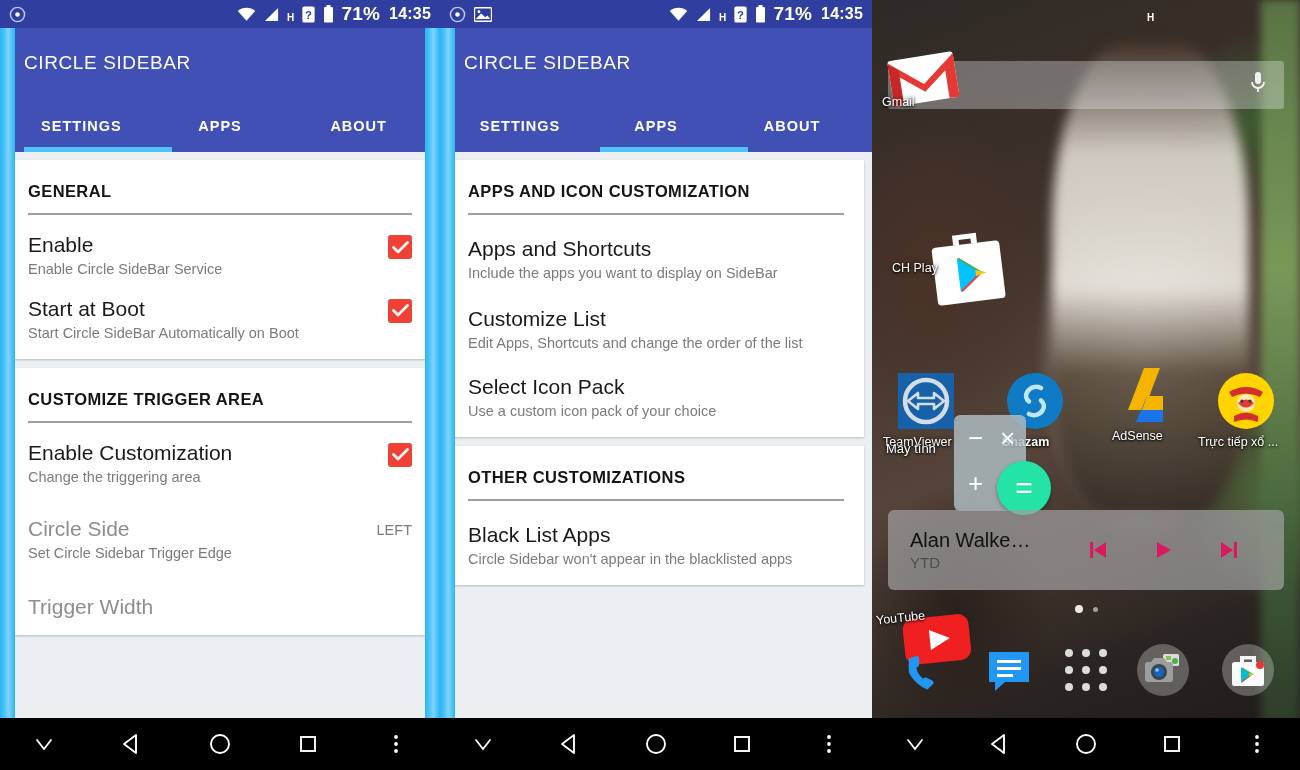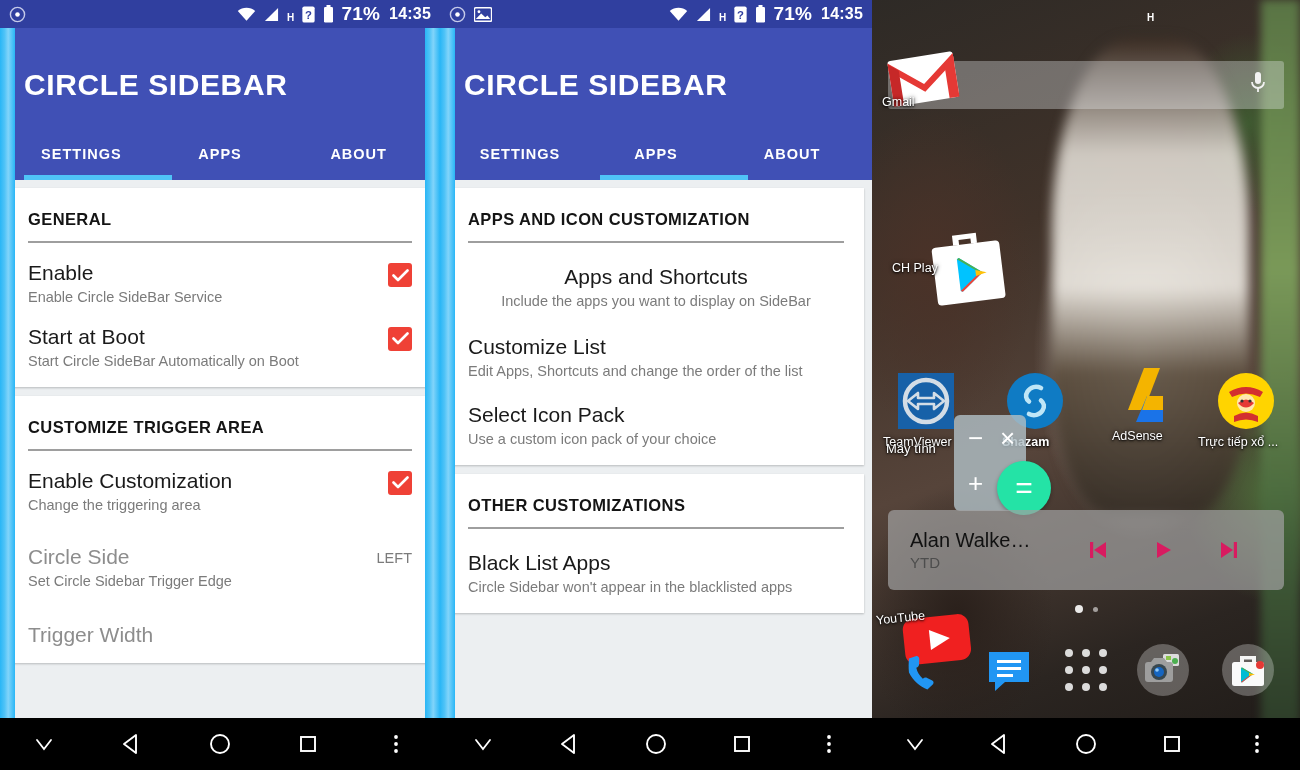--- a/index.html
+++ b/index.html
@@ -47,24 +47,24 @@
   .sb-h { font-size: 10px; font-weight: bold; position: relative; top: 3px; }
 
   
   .appbar {
     background: #4050b5;
     color: #fff;
     padding: 0 0 0 24px;
     position: relative;
   }
   .appbar-title {
-    font-size: 30px;
-    font-weight: bold;
+    font-size: 19px;
+    font-weight: normal;
     letter-spacing: .6px;
-    padding-top: 40px;
+    padding-top: 24px;
     padding-bottom: 26px;
   }
   .tabs {
     display: flex;
     height: 52px;
     position: relative;
   }
   .tab {
     flex: 1;
     display: flex;
@@ -531,21 +531,21 @@
         <div class="tab">SETTINGS</div>
         <div class="tab">APPS</div>
         <div class="tab">ABOUT</div>
         <div class="tab-underline" style="left:136px; width:148px;"></div>
       </div>
     </div>
 
     <div class="content">
       <div class="card">
         <div class="card-header">APPS AND ICON CUSTOMIZATION</div>
-        <div class="row" style="padding-top:18px;text-align:center;">
+        <div class="row" style="padding-top:18px;">
           <div class="row-texts">
             <div class="row-title">Apps and Shortcuts</div>
             <div class="row-sub">Include the apps you want to display on SideBar</div>
           </div>
         </div>
         <div class="row" style="padding-top:20px;">
           <div class="row-texts">
             <div class="row-title">Customize List</div>
             <div class="row-sub">Edit Apps, Shortcuts and change the order of the list</div>
           </div>

